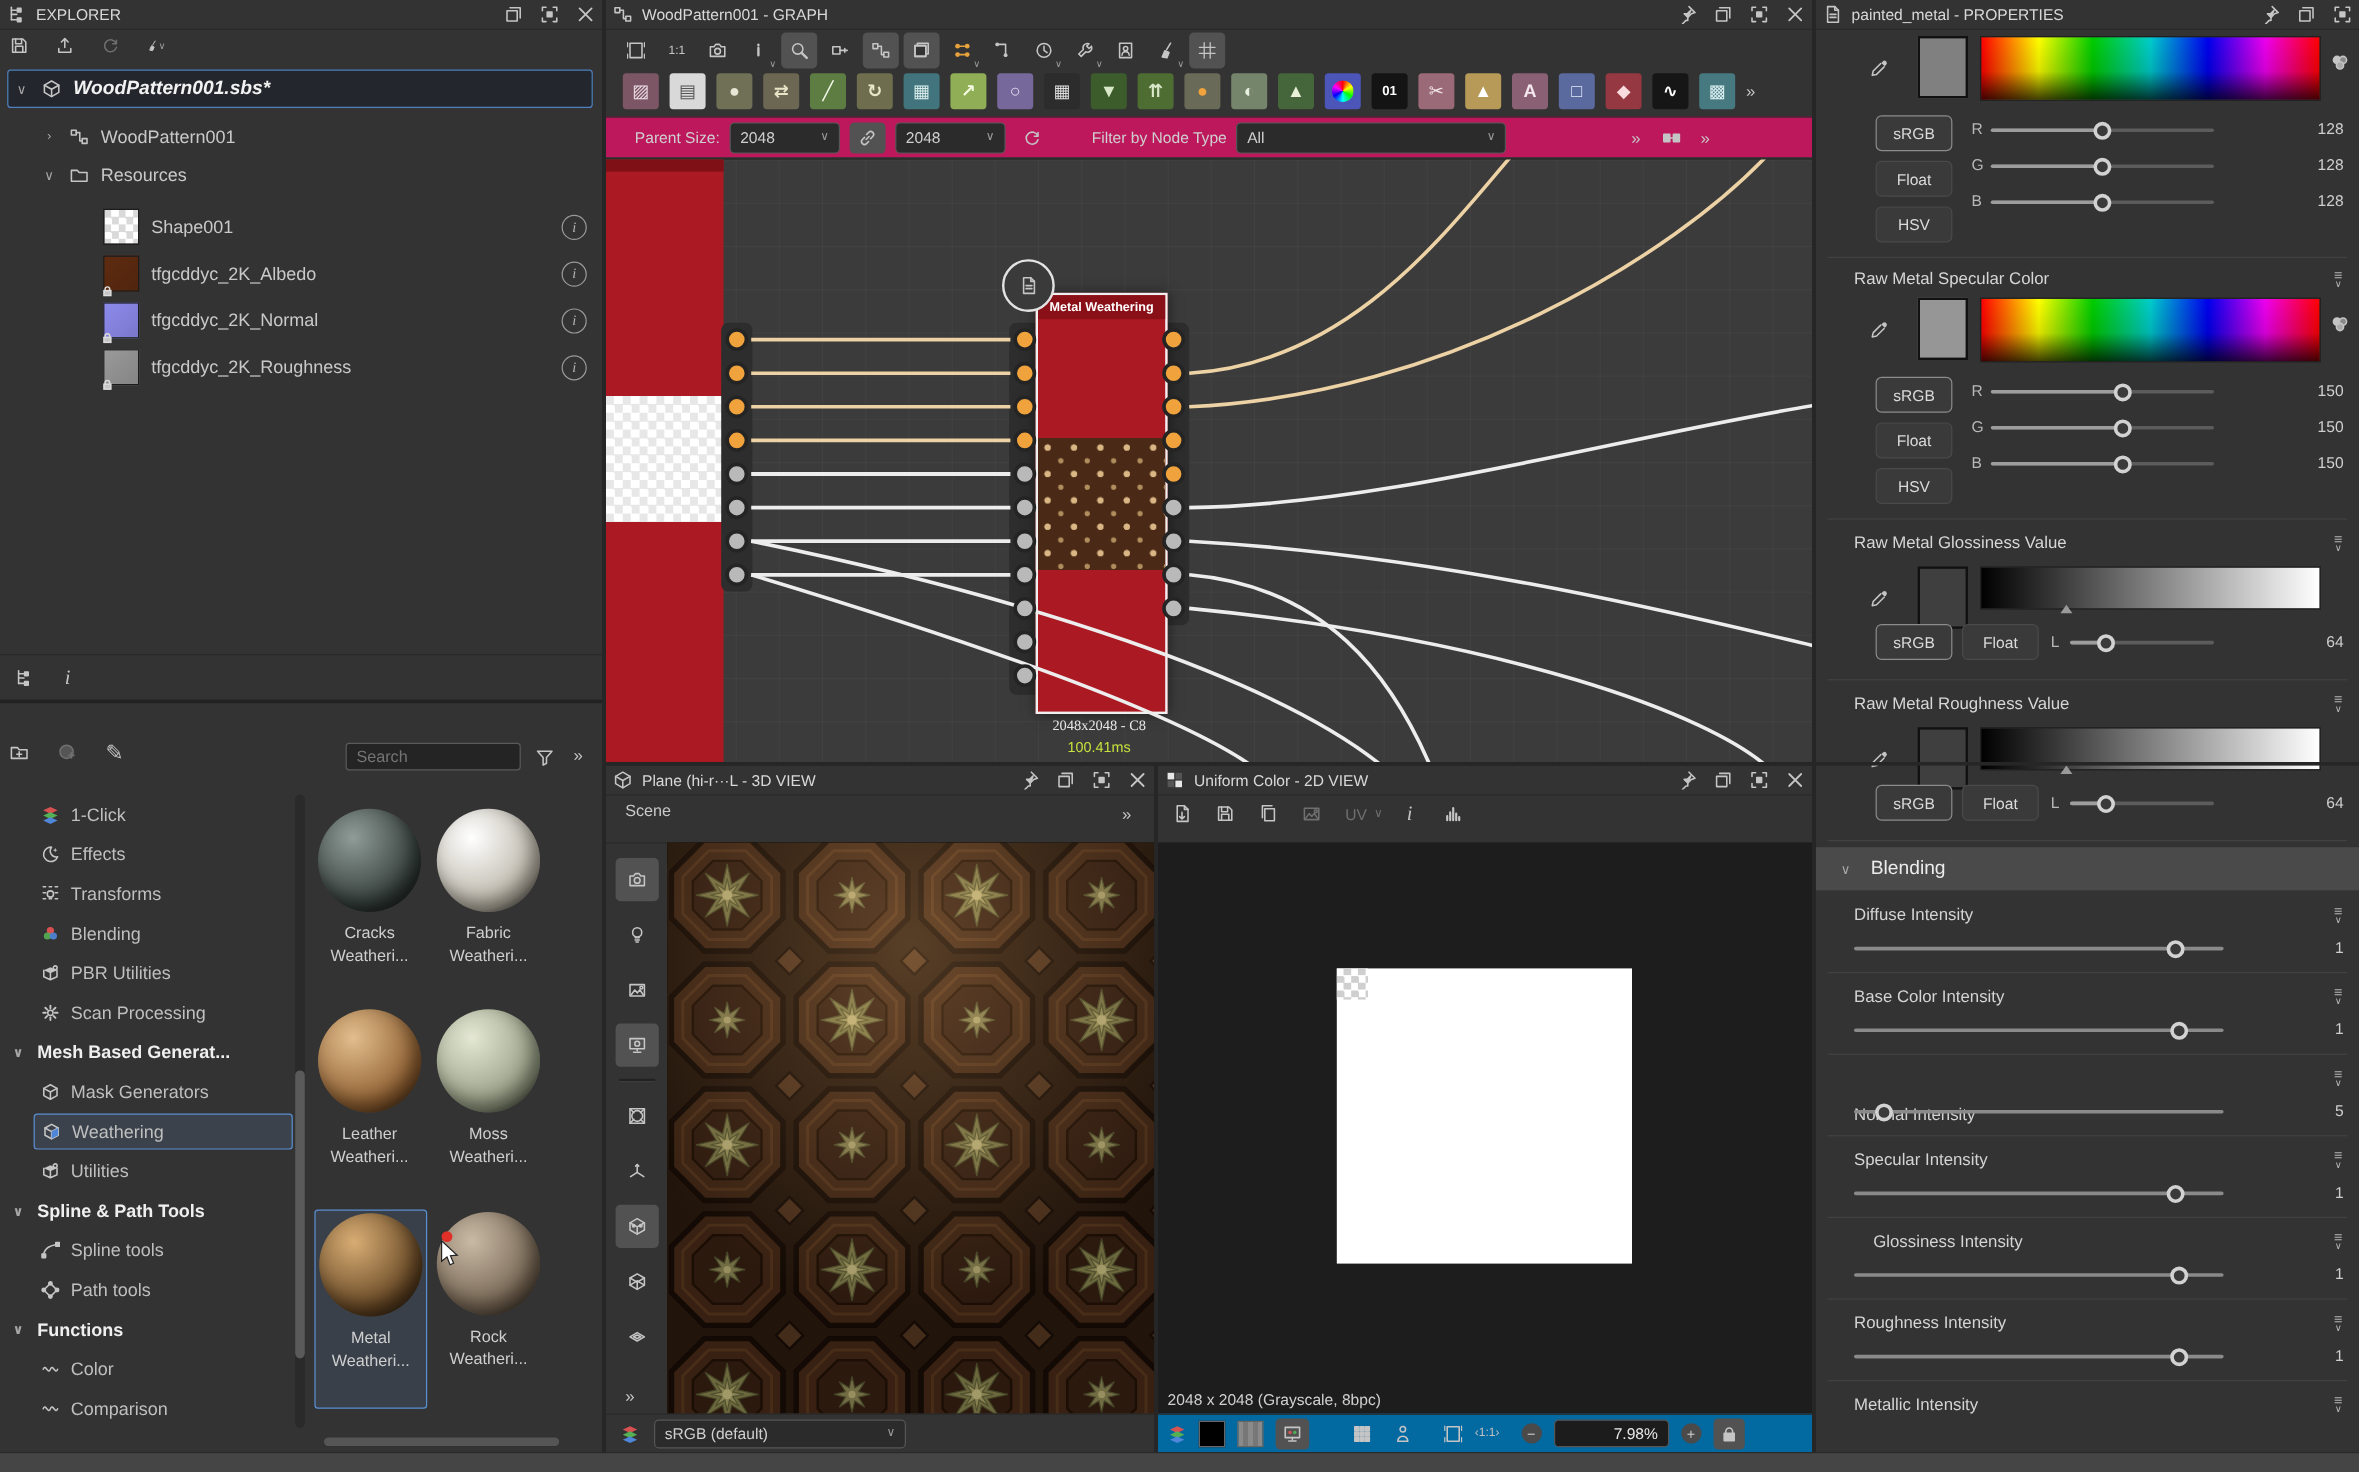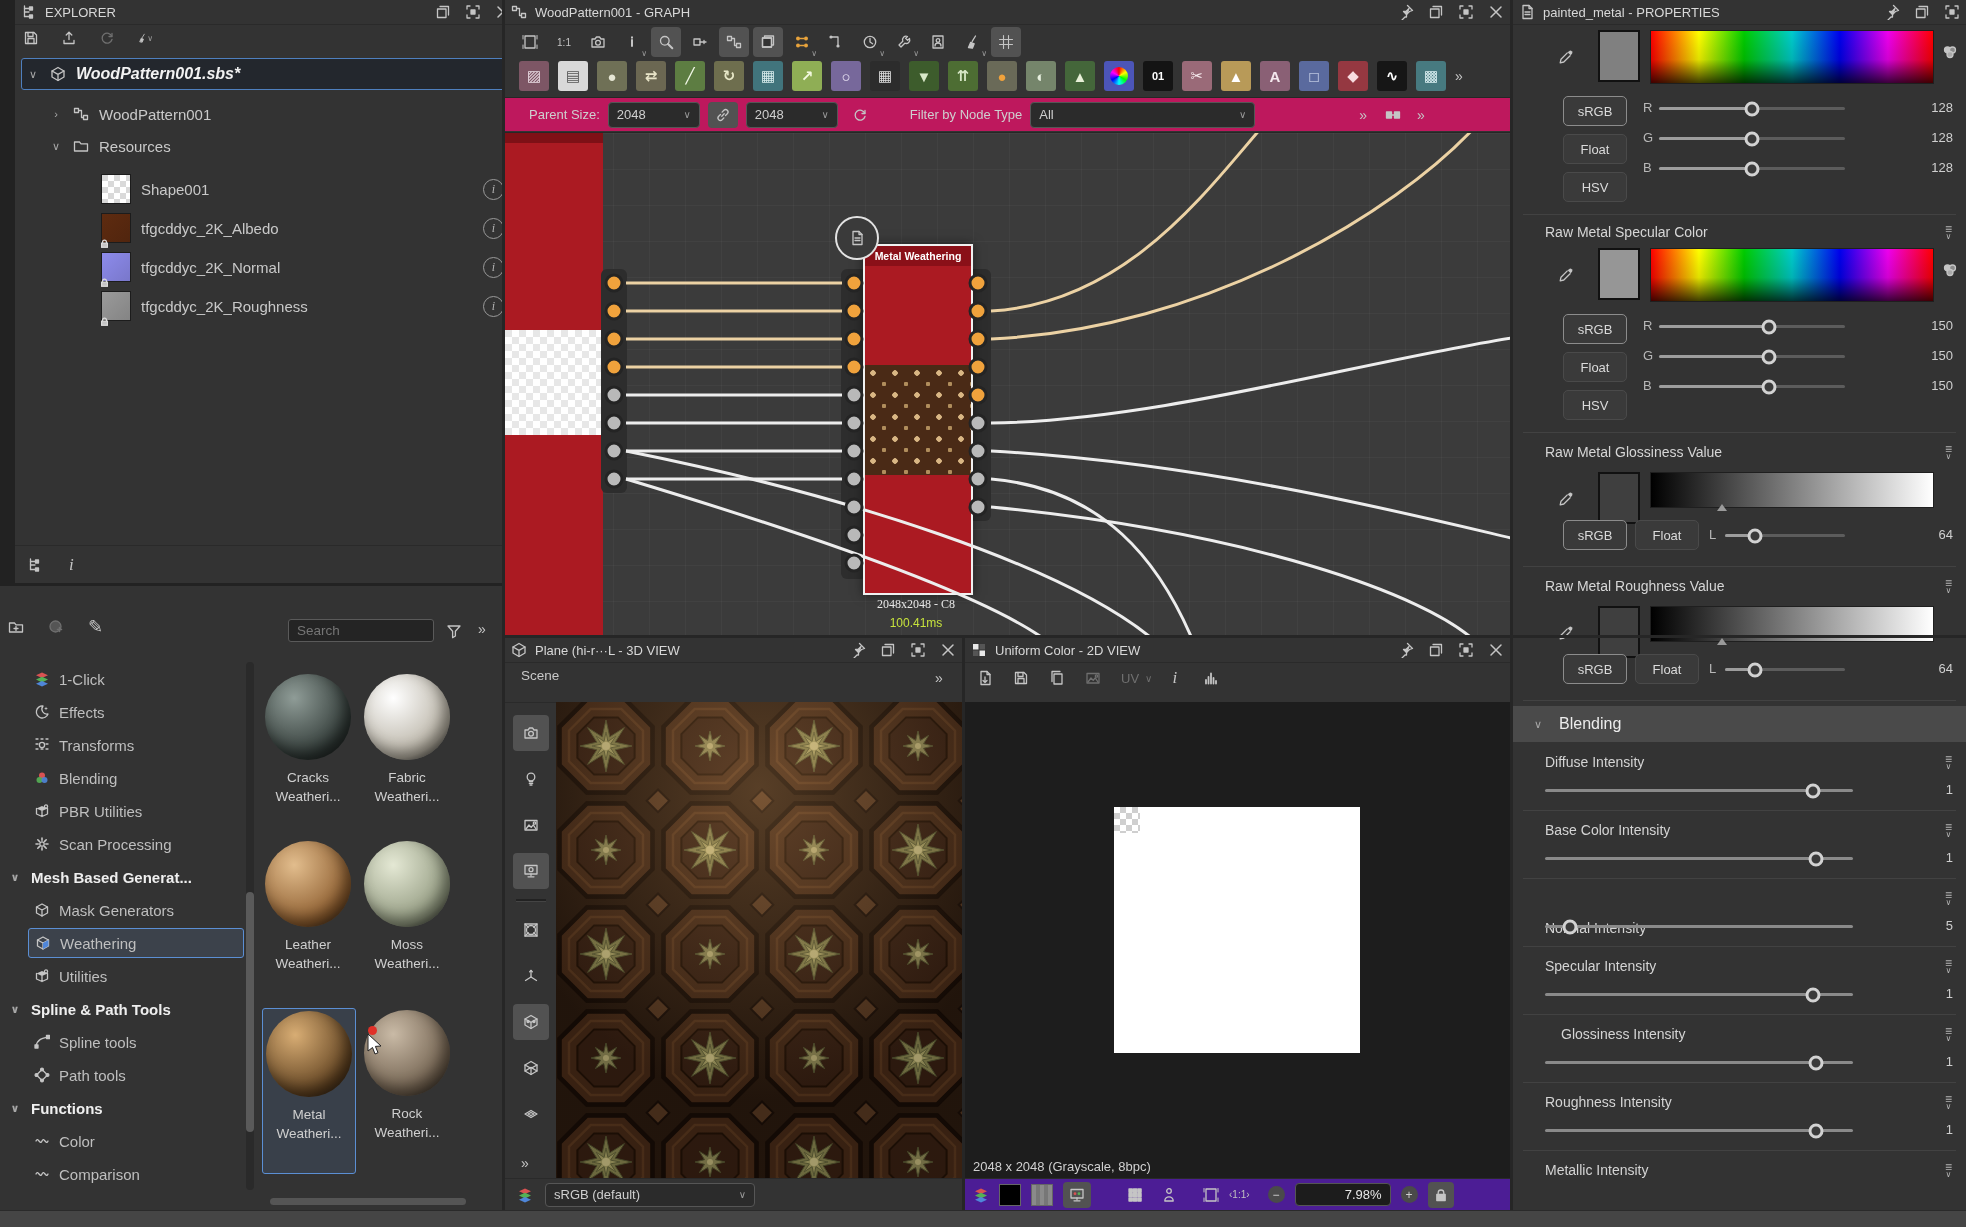--- a/index.html
+++ b/index.html
@@ -75,21 +75,21 @@
       font-size:13.5px;padding:3px 8px;font-family:inherit;}
   input.zoombox{background:#1c1c1c;border:1px solid #555;border-radius:4px;color:#e8e8e8;
       font-size:13px;text-align:right;padding:3px 8px;width:78px;font-family:inherit;}
   .roundbtn{width:17px;height:17px;border-radius:50%;background:#4a4a4a;color:#cfcfcf;font-size:12px;
       display:flex;align-items:center;justify-content:center;}
   .cursor{position:absolute;z-index:50;}
 </style>
 </head>
 <body>
 
-<section class="panel" id="explorer" style="left:0;top:0;width:502px;height:583px;margin-left:15px;">
+<section class="panel" id="explorer" style="left:0;top:0;width:502px;height:583px;">
   <div class="phead">
     <span class="ic">
         <svg viewBox="0 0 16 16">
           <path d="M3.5 2v10.5"></path>
           <path d="M3.5 4.5h4.5M3.5 8h4.5M3.5 12.5h4.5"></path>
           <rect x="8.5" y="3" width="3" height="3" fill="#c5c5c5"></rect>
           <rect x="8.5" y="11" width="3" height="3" fill="#c5c5c5"></rect>
         </svg>
       </span>
     <span class="title">EXPLORER</span>
@@ -1122,21 +1122,21 @@
           <path d="M3 13.5V10M5.5 13.5V7M8 13.5V3.5M10.5 13.5V8M13 13.5V11" stroke-width="1.8"></path>
         </svg>
       </span>
   </div>
   <div class="abs" style="left:0;top:64px;right:0;bottom:32px;background:#1d1d1d;">
     <div class="abs" style="left:149px;top:105px;width:246px;height:246px;background:#fff;">
       <div style="position:absolute;left:0;top:0;width:26px;height:26px;background:conic-gradient(#cfcfcf 0 25%,#fff 0 50%,#cfcfcf 0 75%,#fff 0) 0 0/12px 12px;"></div>
     </div>
     <div class="abs" style="left:8px;bottom:4px;font-size:13px;color:#d0d0d0;">2048 x 2048 (Grayscale, 8bpc)</div>
   </div>
-  <div class="abs" style="left:0;bottom:0;width:100%;height:32px;background:#4c1d95;border-top:1px solid #2a2a2a;display:flex;align-items:center;gap:10px;padding:0 8px;box-sizing:border-box;">
+  <div class="abs" style="left:0;bottom:0;width:100%;height:32px;background:#0369a1;border-top:1px solid #2a2a2a;display:flex;align-items:center;gap:10px;padding:0 8px;box-sizing:border-box;">
     <span class="ic big">
         <svg viewBox="0 0 16 16">
           <path d="M8 1.5l6 2.8-6 2.8-6-2.8z" fill="#d95252" stroke="none"></path>
           <path d="M8 5.8l6 2.8-6 2.8-6-2.8z" fill="#55b055" stroke="none"></path>
           <path d="M8 10l6 2.8-6 2.8-6-2.8z" fill="#4f86d9" stroke="none"></path>
         </svg>
       </span>
     <span style="width:20px;height:20px;background:#000;border:1px solid #666;"></span>
     <span style="width:20px;height:20px;background:repeating-linear-gradient(90deg,#8a8a8a 0 4px,#777 4px 8px);border:1px solid #666;"></span>
     <span class="tbtn active" style="width:28px;height:26px;">

